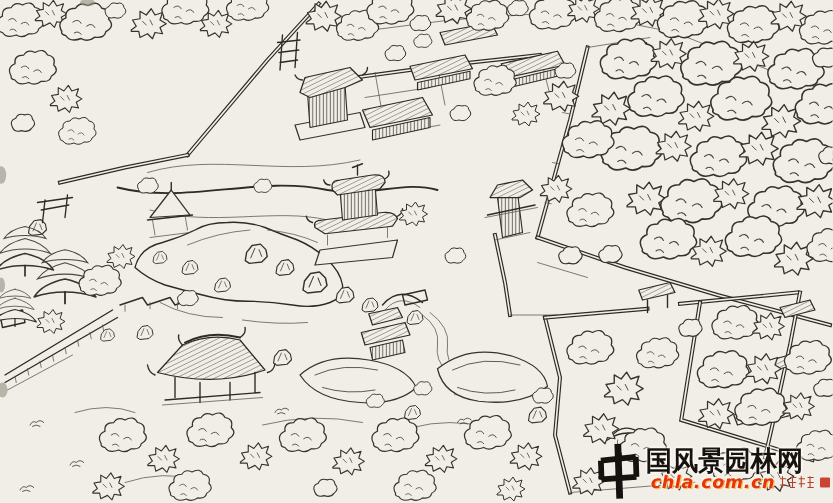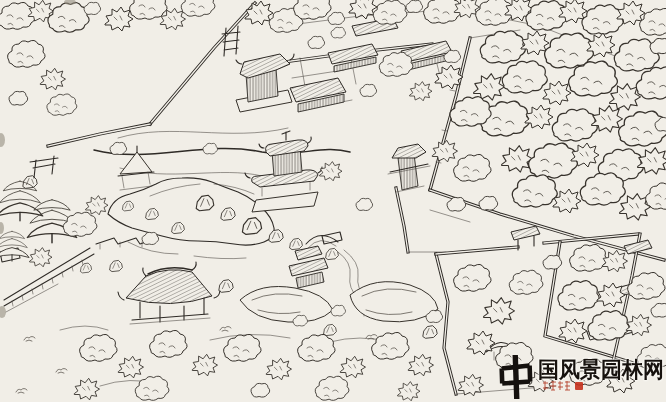--- a/index.html
+++ b/index.html
@@ -385,20 +385,21 @@
   </svg>
 
   <div class="wm" title="中国风景园林网">
     <svg class="zhong" width="42" height="48" viewBox="0 0 42 48" aria-label="中">
       <path d="M21,2 L21,46" stroke="#15110e" stroke-width="5.4" fill="none"></path>
       <path d="M7,15 L35,13 M7,30 L35,29 M7,15 L7,30 M35,13 L35,29" stroke="#15110e" stroke-width="4.6" fill="none"></path>
     </svg>
     <div class="wm-right">
       <span class="site">国风景园林网</span>
       <div class="wm-row2">
+        <span class="url">chla.com.cn</span>
         <svg width="30" height="12" viewBox="0 0 30 12">
           <g stroke="#b5412c" stroke-width="0.9" fill="none">
             <path d="M1,3 h5 M3,1 v9 M1,8 h5"></path>
             <path d="M9,2 h5 M11,1 v9 M8,6 h6 M9,10 h4"></path>
             <path d="M16,3 h5 M18,1 v9 M16,7 h5"></path>
             <path d="M23,2 h5 M25,1 v9 M23,6 h5 M23,10 h5"></path>
           </g>
         </svg>
         <span class="stamp"></span>
       </div>

